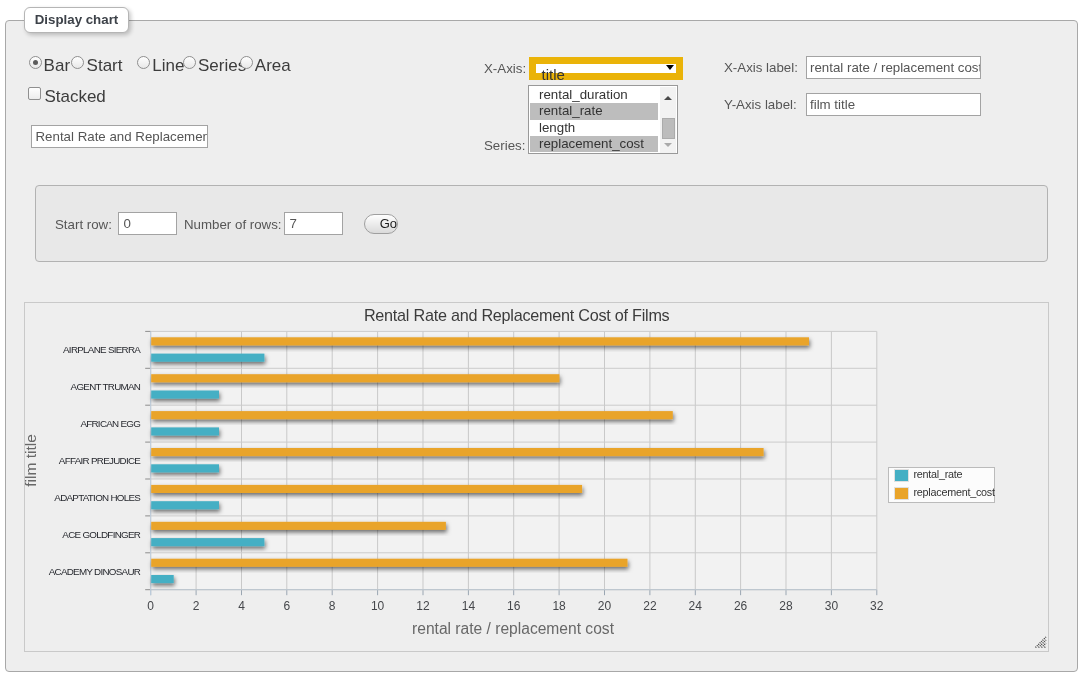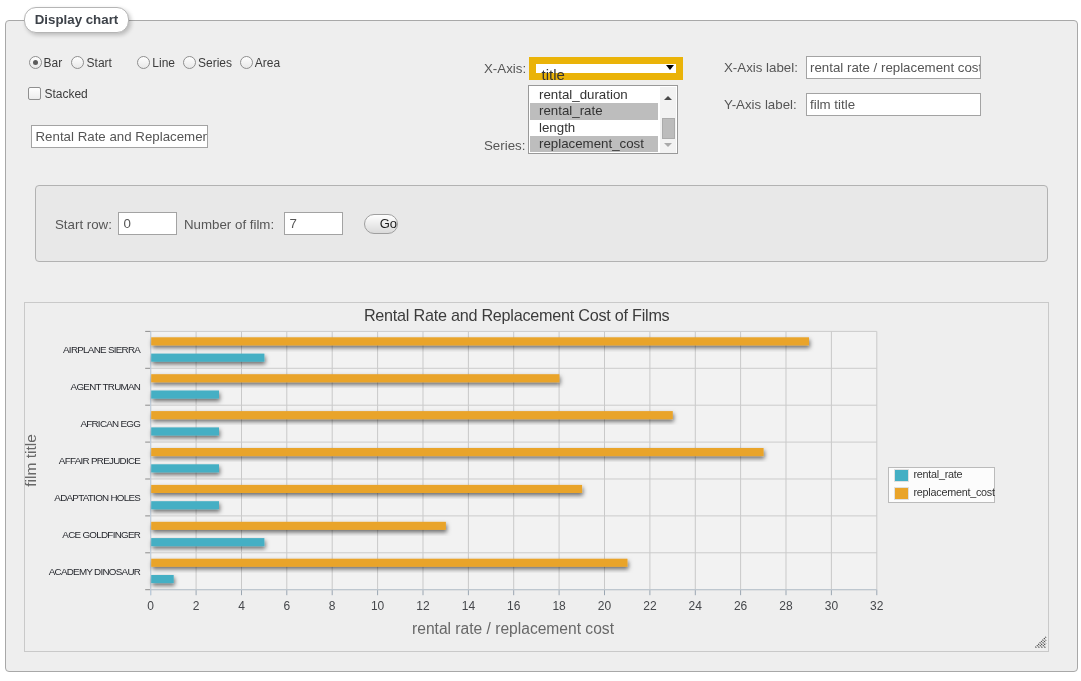--- a/index.html
+++ b/index.html
@@ -1,19 +1,19 @@
 <!DOCTYPE html>
 <html><head><meta charset="utf-8"><style>
 *{margin:0;padding:0;box-sizing:border-box}
 html,body{width:1081px;height:681px;background:#fff;font-family:"Liberation Sans",sans-serif;position:relative;overflow:hidden}
 .abs{position:absolute}
 .fieldset{left:5px;top:20px;width:1073px;height:652px;background:#eeeeee;border:1px solid #a8a8a8;border-radius:4px}
-.legendbox{left:24px;top:7px;width:105px;height:26px;background:#fff;border:1px solid #b5b5b5;border-radius:12px;
+.legendbox{left:24px;top:7px;width:105px;height:26px;background:#fff;border:1px solid #b5b5b5;border-radius:6px;
   box-shadow:2px 2px 4px rgba(0,0,0,0.22);font-weight:bold;font-size:13.3px;color:#3d4249;line-height:24px;text-align:center}
-.lbl{font-size:12px;color:#3c3c3c;white-space:nowrap}
+.lbl{font-size:17px;color:#3c3c3c;white-space:nowrap}
 .glbl{font-size:13.3px;color:#565656;white-space:nowrap}
 .radio{width:13px;height:13px;border:1px solid #8f8f8f;border-radius:50%;background:linear-gradient(#fefefe,#e8e8e8)}
 .radio.on:after{content:"";position:absolute;left:3px;top:3px;width:5px;height:5px;border-radius:50%;background:#5c5c5c}
 .checkbox{width:13px;height:13px;border:1px solid #8f8f8f;border-radius:2px;background:linear-gradient(#fefefe,#ececec)}
 .tinput{background:#fff;border:1px solid #a3a3a3;font-size:13.3px;color:#555;line-height:21px;padding:0 4px 0 4.5px;white-space:nowrap;overflow:hidden}
 .select{background:#fff;border:7px solid #eab308;font-size:15px;color:#333;line-height:21px;padding:0 6px}
 .selarrow{width:0;height:0;border-left:4px solid transparent;border-right:4px solid transparent;border-top:5px solid #000}
 .panel{left:35px;top:185px;width:1013px;height:77px;background:#e8e8e8;border:1px solid #b2b2b2;border-radius:4px}
 .gobtn{left:364px;top:214px;width:34px;height:20px;border:1px solid #9f9f9f;border-radius:10px;
   background:linear-gradient(#fefefe,#dadada);font-size:13px;color:#1a1a1a;text-align:right;line-height:18px}
@@ -64,21 +64,21 @@
 </div>
 
 <div class="abs glbl" style="left:724px;top:60px">X-Axis label:</div>
 <div class="abs tinput" style="left:806px;top:56px;width:175px;height:23px;padding-left:3px">rental rate / replacement cost</div>
 <div class="abs glbl" style="left:724px;top:96.5px">Y-Axis label:</div>
 <div class="abs tinput" style="left:806px;top:92.5px;width:175px;height:23px;padding-left:3px">film title</div>
 
 <div class="abs panel"></div>
 <div class="abs glbl" style="left:55px;top:217px">Start row:</div>
 <div class="abs tinput" style="left:118px;top:212px;width:59px;height:23px">0</div>
-<div class="abs glbl" style="left:184px;top:217px">Number of film:</div>
+<div class="abs glbl" style="left:184px;top:217px">Number of rows:</div>
 <div class="abs tinput" style="left:284px;top:212px;width:59px;height:23px">7</div>
 <div class="abs gobtn">Go</div>
 
 <div class="abs chartbox">
     <svg width="1024" height="348.5" viewBox="0 0 1024 348.5" style="position:absolute;left:0;top:0;font-family:'Liberation Sans',sans-serif">
 <defs>
         <filter id="bs" x="-30%" y="-30%" width="160%" height="200%">
           <feDropShadow dx="1" dy="2.5" stdDeviation="2.1" flood-color="#000000" flood-opacity="0.55"></feDropShadow>
         </filter>
       </defs>

